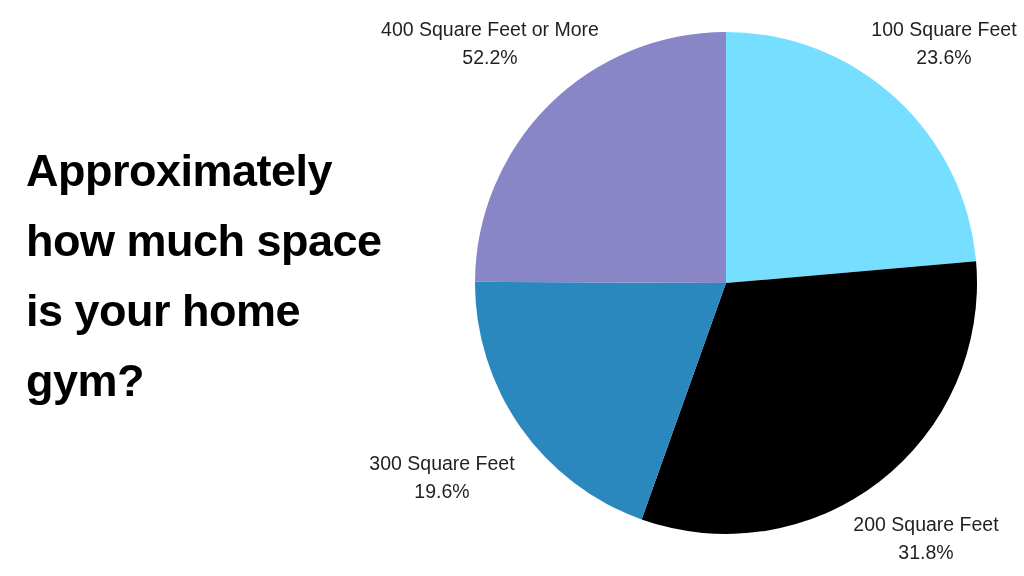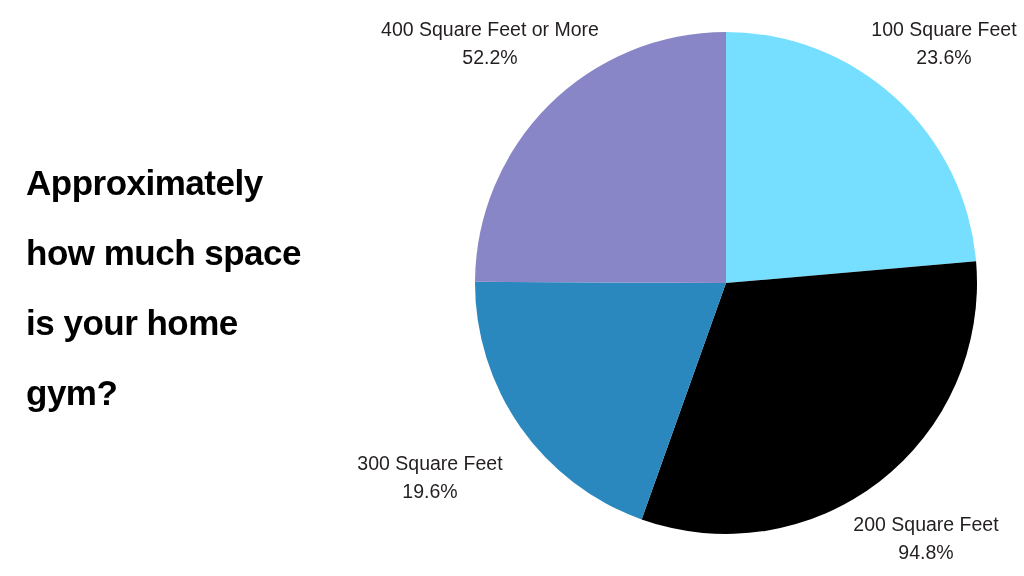--- a/index.html
+++ b/index.html
@@ -17,23 +17,23 @@
     position: relative;
     width: 1024px;
     height: 576px;
     background: #ffffff;
   }
 
   
   #chart-title {
     position: absolute;
     left: 26px;
-    top: 148px;
+    top: 136px;
     width: 420px;
-    font-size: 35px;
+    font-size: 45px;
     font-weight: bold;
     line-height: 70px;
     letter-spacing: -0.5px;
     color: #000000;
     white-space: pre-line;
   }
 
   
   #pie-figure {
     position: absolute;
@@ -61,21 +61,21 @@
   }
   .pie-label .cat {
     display: block;
   }
   .pie-label .pct {
     display: block;
   }
 
   #label-400 { left: 360px; top: 15px; width: 260px; }
   #label-100 { left: 856px; top: 15px; width: 176px; }
-  #label-300 { left: 336px; top: 449px; width: 188px; }
+  #label-300 { left: 348px; top: 449px; width: 188px; }
   #label-200 { left: 836px; top: 510px; width: 180px; }
 </style>
 </head>
 <body>
 
 <div id="slide">
 
   <div id="chart-title">Approximately
 how much space
 is your home
@@ -102,16 +102,16 @@
     <span class="pct">23.6%</span>
   </div>
 
   <div class="pie-label" id="label-300">
     <span class="cat">300 Square Feet</span>
     <span class="pct">19.6%</span>
   </div>
 
   <div class="pie-label" id="label-200">
     <span class="cat">200 Square Feet</span>
-    <span class="pct">94.8%</span>
+    <span class="pct">31.8%</span>
   </div>
 
 </div>
 
 </body></html>

